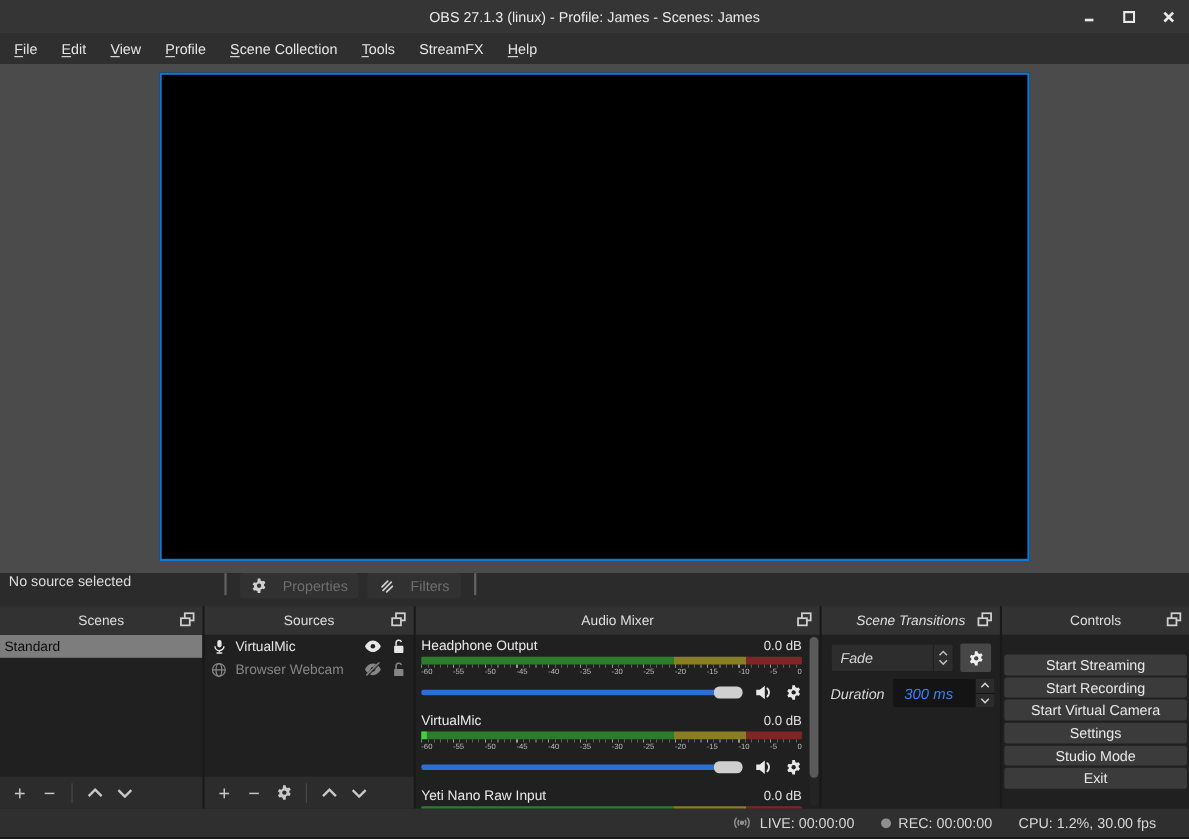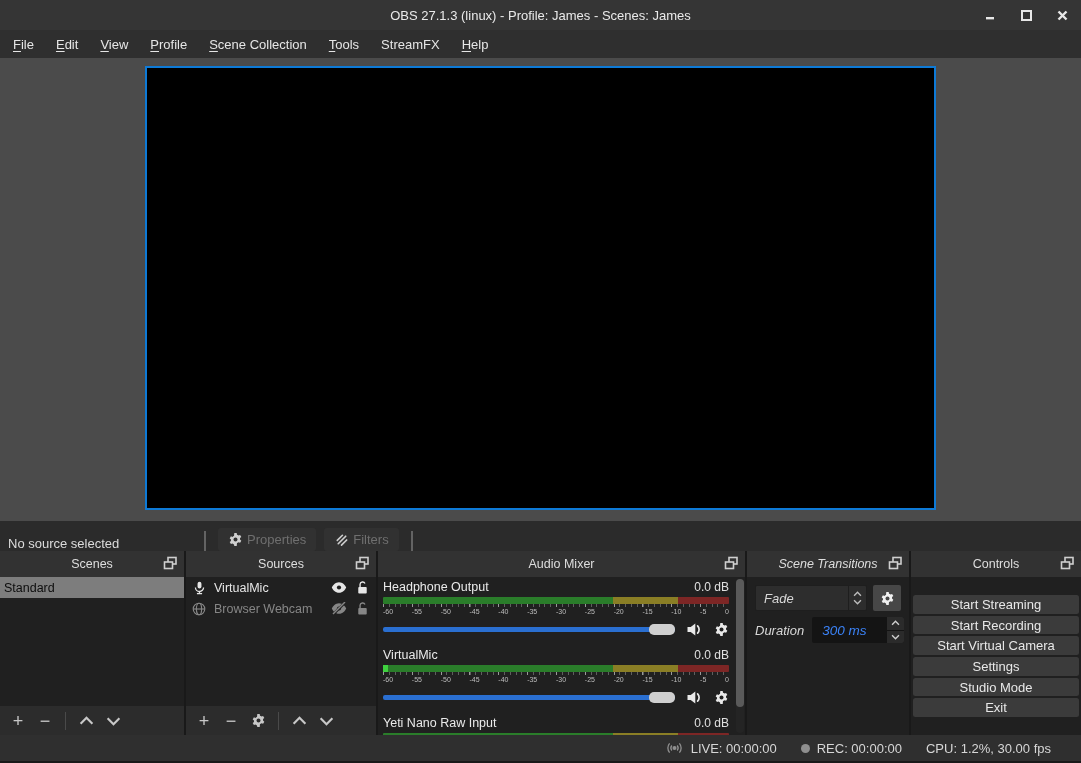--- a/index.html
+++ b/index.html
@@ -16,24 +16,24 @@
   
   .menubar { height:28px; background:#2f2f2f; display:flex; align-items:center; padding-left:2px; flex:0 0 28px; }
   .menu-item { font-size:13px; color:#e6e6e6; padding:5px 11px; }
   .menu-item .ul { text-decoration:underline; text-underline-offset:2px; }
 
   
   .preview-area { height:463px; flex:0 0 463px; background:#4b4b4b; position:relative; }
   .canvas { position:absolute; left:145px; top:8px; width:791px; height:444px; background:#000; border:2px solid #0e7ad6; }
 
   
-  .src-toolbar { height:30px; flex:0 0 30px; background:#2b2b2b; display:flex; align-items:flex-end; }
+  .src-toolbar { height:30px; flex:0 0 30px; background:#2b2b2b; display:flex; align-items:flex-start; }
   .no-src { font-size:13px; color:#dcdcdc; padding-left:8px; flex:0 0 196px; }
   .vsep { width:2px; height:20px; background:#636363; margin:0 8px; flex:0 0 2px; }
-  .tool-btn { display:flex; align-items:center; gap:4px; background:#313131; border:none; border-radius:3px; padding:4px 10px; margin:0 4px; font-size:13px; color:#6f6f6f; font-family:inherit; }
+  .tool-btn { display:flex; align-items:center; gap:14px; background:#313131; border:none; border-radius:3px; padding:4px 10px; margin:0 4px; font-size:13px; color:#6f6f6f; font-family:inherit; }
   .tool-btn .ic { color:#cfcfcf; display:flex; }
 
   
   .dock { height:184px; flex:0 0 184px; background:#191919; display:flex; gap:2px; }
   .panel { display:flex; flex-direction:column; background:#202020; min-width:0; }
   .p-scenes { flex:0 0 184px; } .p-sources { flex:0 0 190px; } .p-mixer { flex:0 0 367px; }
   .p-trans { flex:0 0 162px;font-style:italic; } .p-controls { flex:1; }
   .panel-header { height:26px; flex:0 0 26px; background:#323232; position:relative; display:flex; align-items:center; justify-content:center; --hole:#323232; }
   .panel-title { font-size:12.5px; color:#dedede; }
   .popup-ic { position:absolute; right:6px; top:5px; color:#cfcfcf; display:flex; }

